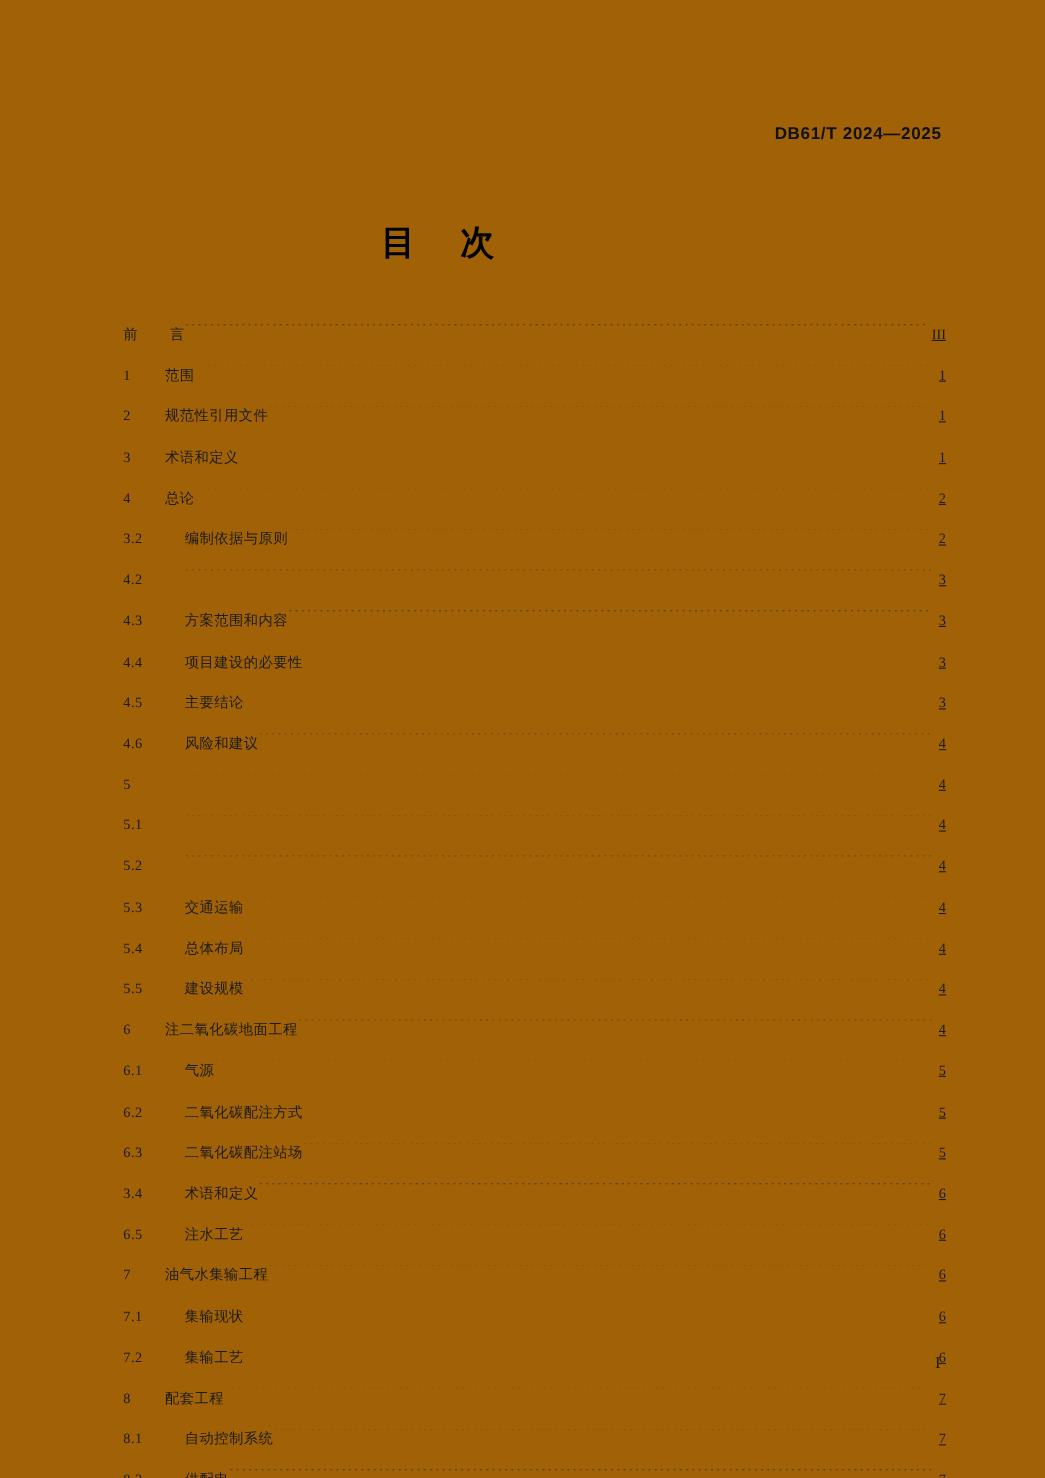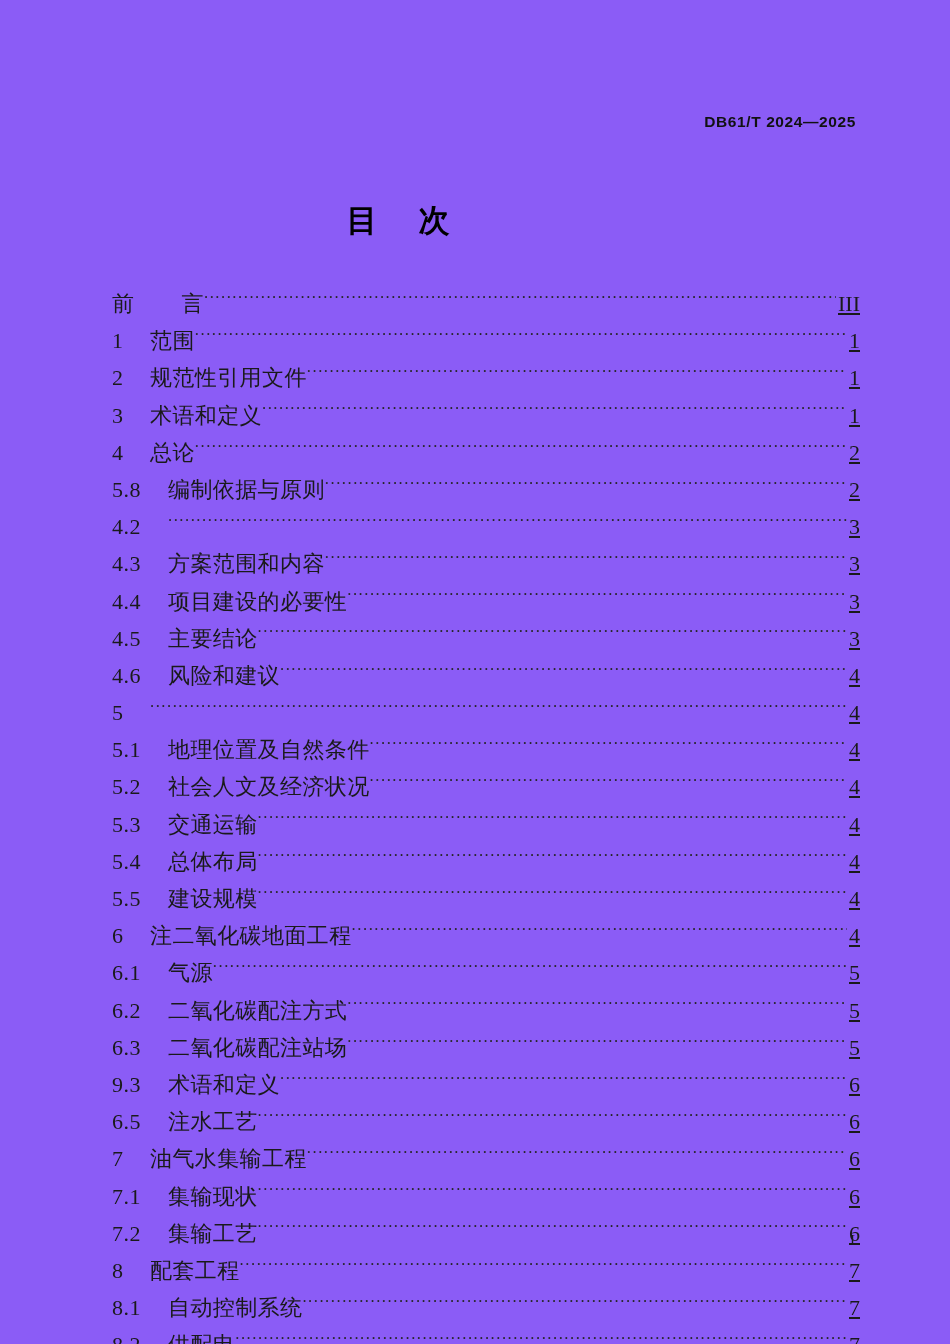--- a/index.html
+++ b/index.html
@@ -6,21 +6,21 @@
   html, body {
     margin: 0;
     padding: 0;
     background: #ffffff;
   }
   .page {
     position: relative;
     width: 950px;
     height: 1344px;
     margin: 0 auto;
-    background: #8b5cf6;
+    background: #a16207;
     font-family: "Liberation Serif", "DejaVu Serif", serif;
     color: #000000;
     overflow: hidden;
     box-sizing: border-box;
   }
 
   
   .doc-header {
     position: absolute;
     top: 113px;
@@ -56,21 +56,21 @@
     top: 285px;
     left: 112px;
     width: 748px;
   }
 
   .toc-row {
     display: flex;
     align-items: baseline;
     width: 100%;
     height: 37.2px;
-    font-size: 22px;
+    font-size: 13px;
     line-height: 37.2px;
     color: #1a1a1a;
     white-space: pre;
   }
 
   .toc-num {
     flex: 0 0 auto;
     text-align: left;
     font-family: "Liberation Serif", "DejaVu Serif", serif;
     letter-spacing: 0.5px;
@@ -137,37 +137,37 @@
   <div class="doc-header">DB61/T 2024—2025</div>
 
   <div class="doc-title">目    次</div>
 
   <div class="toc" id="toc-list">
       <div class="toc-row front"><span class="toc-num"></span><span class="toc-label">前        言</span><span class="toc-leader"></span><span class="toc-page">III</span></div>
       <div class="toc-row lvl1"><span class="toc-num">1</span><span class="toc-label">范围</span><span class="toc-leader"></span><span class="toc-page">1</span></div>
       <div class="toc-row lvl1"><span class="toc-num">2</span><span class="toc-label">规范性引用文件</span><span class="toc-leader"></span><span class="toc-page">1</span></div>
       <div class="toc-row lvl1"><span class="toc-num">3</span><span class="toc-label">术语和定义</span><span class="toc-leader"></span><span class="toc-page">1</span></div>
       <div class="toc-row lvl1"><span class="toc-num">4</span><span class="toc-label">总论</span><span class="toc-leader"></span><span class="toc-page">2</span></div>
-      <div class="toc-row lvl2"><span class="toc-num">5.8</span><span class="toc-label">编制依据与原则</span><span class="toc-leader"></span><span class="toc-page">2</span></div>
+      <div class="toc-row lvl2"><span class="toc-num">3.2</span><span class="toc-label">编制依据与原则</span><span class="toc-leader"></span><span class="toc-page">2</span></div>
       <div class="toc-row lvl2"><span class="toc-num">4.2</span><span class="toc-leader"></span><span class="toc-page">3</span></div>
       <div class="toc-row lvl2"><span class="toc-num">4.3</span><span class="toc-label">方案范围和内容</span><span class="toc-leader"></span><span class="toc-page">3</span></div>
       <div class="toc-row lvl2"><span class="toc-num">4.4</span><span class="toc-label">项目建设的必要性</span><span class="toc-leader"></span><span class="toc-page">3</span></div>
       <div class="toc-row lvl2"><span class="toc-num">4.5</span><span class="toc-label">主要结论</span><span class="toc-leader"></span><span class="toc-page">3</span></div>
       <div class="toc-row lvl2"><span class="toc-num">4.6</span><span class="toc-label">风险和建议</span><span class="toc-leader"></span><span class="toc-page">4</span></div>
       <div class="toc-row lvl1"><span class="toc-num">5</span><span class="toc-leader"></span><span class="toc-page">4</span></div>
-      <div class="toc-row lvl2"><span class="toc-num">5.1</span><span class="toc-label">地理位置及自然条件</span><span class="toc-leader"></span><span class="toc-page">4</span></div>
-      <div class="toc-row lvl2"><span class="toc-num">5.2</span><span class="toc-label">社会人文及经济状况</span><span class="toc-leader"></span><span class="toc-page">4</span></div>
+      <div class="toc-row lvl2"><span class="toc-num">5.1</span><span class="toc-leader"></span><span class="toc-page">4</span></div>
+      <div class="toc-row lvl2"><span class="toc-num">5.2</span><span class="toc-leader"></span><span class="toc-page">4</span></div>
       <div class="toc-row lvl2"><span class="toc-num">5.3</span><span class="toc-label">交通运输</span><span class="toc-leader"></span><span class="toc-page">4</span></div>
       <div class="toc-row lvl2"><span class="toc-num">5.4</span><span class="toc-label">总体布局</span><span class="toc-leader"></span><span class="toc-page">4</span></div>
       <div class="toc-row lvl2"><span class="toc-num">5.5</span><span class="toc-label">建设规模</span><span class="toc-leader"></span><span class="toc-page">4</span></div>
       <div class="toc-row lvl1"><span class="toc-num">6</span><span class="toc-label">注二氧化碳地面工程</span><span class="toc-leader"></span><span class="toc-page">4</span></div>
       <div class="toc-row lvl2"><span class="toc-num">6.1</span><span class="toc-label">气源</span><span class="toc-leader"></span><span class="toc-page">5</span></div>
       <div class="toc-row lvl2"><span class="toc-num">6.2</span><span class="toc-label">二氧化碳配注方式</span><span class="toc-leader"></span><span class="toc-page">5</span></div>
       <div class="toc-row lvl2"><span class="toc-num">6.3</span><span class="toc-label">二氧化碳配注站场</span><span class="toc-leader"></span><span class="toc-page">5</span></div>
-      <div class="toc-row lvl2"><span class="toc-num">9.3</span><span class="toc-label">术语和定义</span><span class="toc-leader"></span><span class="toc-page">6</span></div>
+      <div class="toc-row lvl2"><span class="toc-num">3.4</span><span class="toc-label">术语和定义</span><span class="toc-leader"></span><span class="toc-page">6</span></div>
       <div class="toc-row lvl2"><span class="toc-num">6.5</span><span class="toc-label">注水工艺</span><span class="toc-leader"></span><span class="toc-page">6</span></div>
       <div class="toc-row lvl1"><span class="toc-num">7</span><span class="toc-label">油气水集输工程</span><span class="toc-leader"></span><span class="toc-page">6</span></div>
       <div class="toc-row lvl2"><span class="toc-num">7.1</span><span class="toc-label">集输现状</span><span class="toc-leader"></span><span class="toc-page">6</span></div>
       <div class="toc-row lvl2"><span class="toc-num">7.2</span><span class="toc-label">集输工艺</span><span class="toc-leader"></span><span class="toc-page">6</span></div>
       <div class="toc-row lvl1"><span class="toc-num">8</span><span class="toc-label">配套工程</span><span class="toc-leader"></span><span class="toc-page">7</span></div>
       <div class="toc-row lvl2"><span class="toc-num">8.1</span><span class="toc-label">自动控制系统</span><span class="toc-leader"></span><span class="toc-page">7</span></div>
       <div class="toc-row lvl2"><span class="toc-num">8.2</span><span class="toc-label">供配电</span><span class="toc-leader"></span><span class="toc-page">7</span></div>
     </div>
 
   <div class="folio">I</div>

